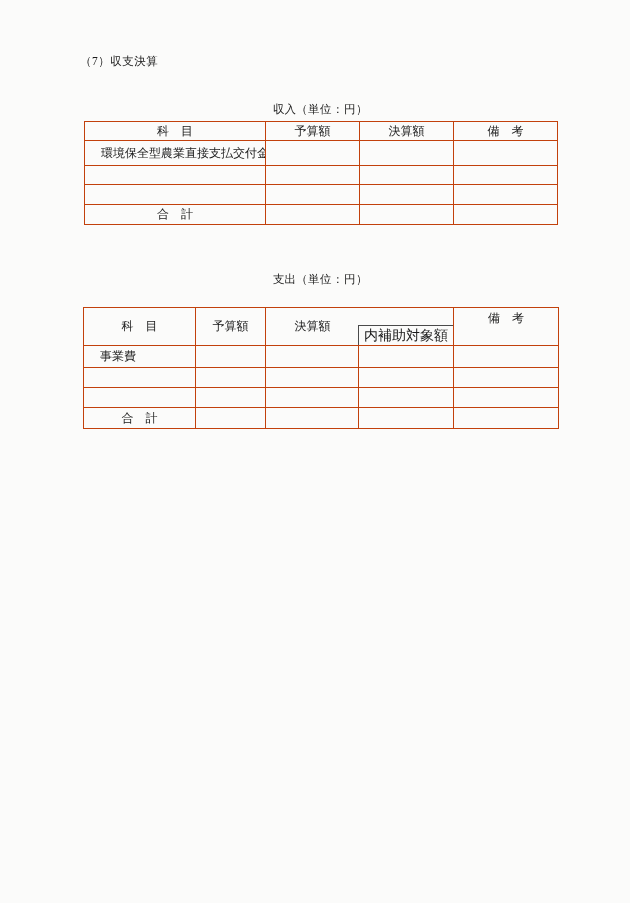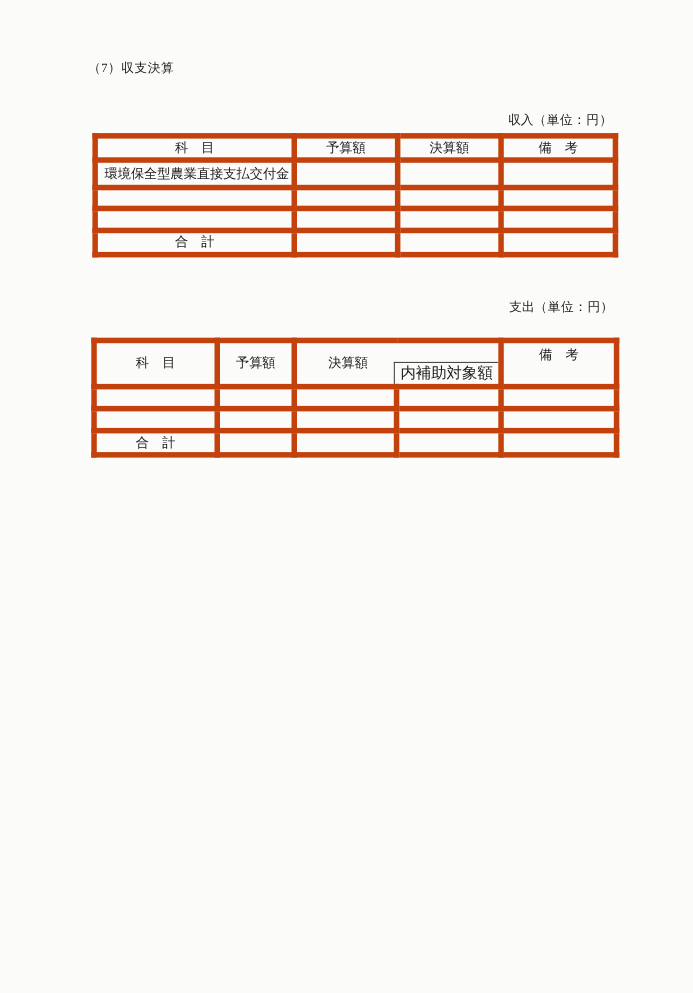--- a/index.html
+++ b/index.html
@@ -11,44 +11,44 @@
     font-family:"Liberation Serif","DejaVu Serif",serif;
     color:#1b1b1b;
     overflow:hidden;
   }
   .doc-title {
     position:absolute; left:80px; top:54px;
     font-size:11.5px; letter-spacing:0.5px;
   }
   .caption-row {
     position:absolute;
-    display:flex; justify-content:flex-end; align-items:baseline;
+    display:flex; justify-content:center; align-items:baseline;
     font-size:11.5px;
   }
   .caption-income { left:84px; top:102px; width:473px; }
   .caption-expense { left:83px; top:272px; width:475px; }
   .unit-label { letter-spacing:0.5px; }
 
   table {
     position:absolute;
     border-collapse:collapse;
     table-layout:fixed;
   }
   td {
-    border:5px solid #c2410c;
+    border:1px solid #c2410c;
     font-size:12px;
     white-space:nowrap;
     overflow:hidden;
     vertical-align:middle;
   }
   .tbl-income { left:84px; top:121px; width:473px; }
   .tbl-expense { left:83px; top:307px; width:475px; }
 
   .c { text-align:center; }
-  .subject { text-align:left; padding-left:6px; }
+  .subject { text-align:left; padding-left:16px; }
 
   .h19 { height:19px; } .h20 { height:20px; } .h21 { height:21px; }
   .h22 { height:22px; } .h25 { height:25px; } .h38 { height:38px; }
 
   
   .kessan-cell { padding:0; vertical-align:top; }
   .kessan-inner { position:relative; width:100%; height:37px; }
   .kessan-label {
     position:absolute; left:0; top:0; width:93px; height:100%;
     display:flex; align-items:center; justify-content:center;
@@ -130,20 +130,27 @@
     <td class="c">科　目</td>
     <td class="c">予算額</td>
     <td colspan="2" class="kessan-cell">
       <div class="kessan-inner">
         <span class="kessan-label">決算額</span>
         <span class="uchi-box">内補助対象額</span>
       </div>
     </td>
     <td class="c note-top">備　考</td>
   </tr>
+  <tr class="h22">
+    <td class="subject">事業費</td>
+    <td></td>
+    <td></td>
+    <td></td>
+    <td></td>
+  </tr>
   <tr class="h20">
     <td class="subject"></td>
     <td></td>
     <td></td>
     <td></td>
     <td></td>
   </tr>
   <tr class="h20">
     <td class="subject"></td>
     <td></td>

